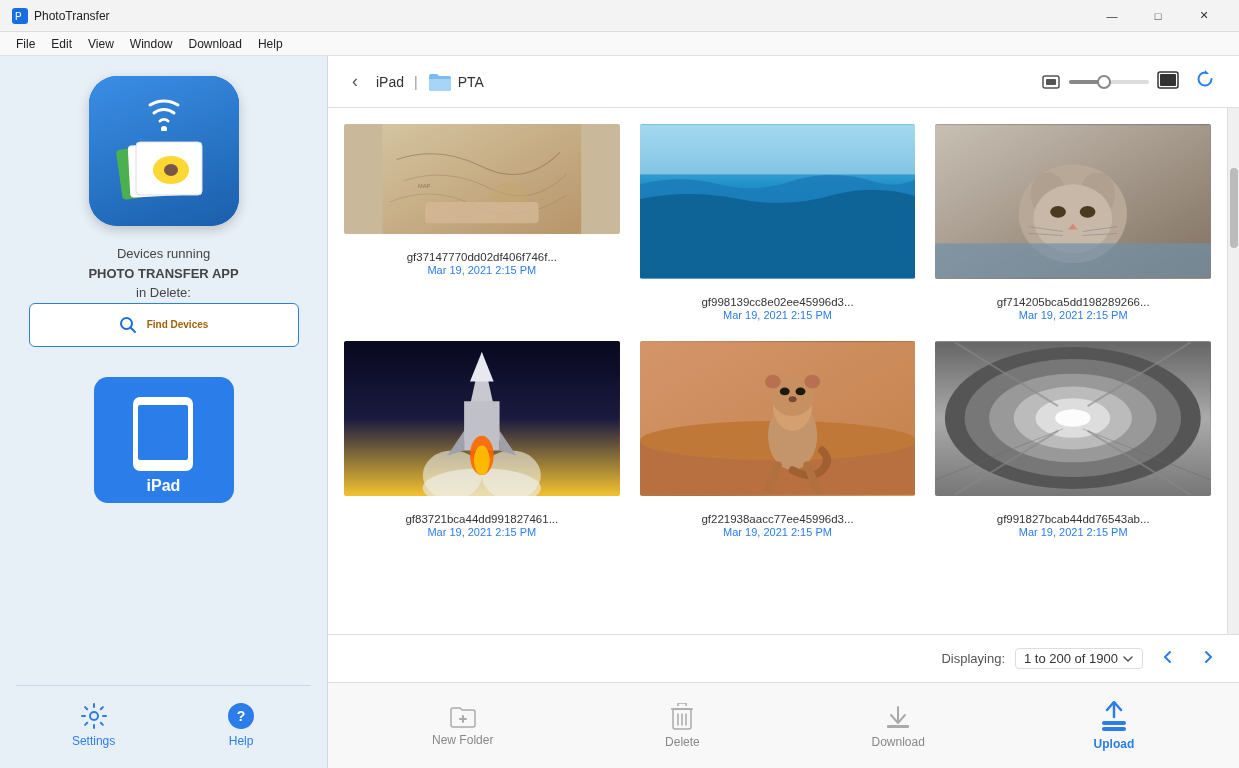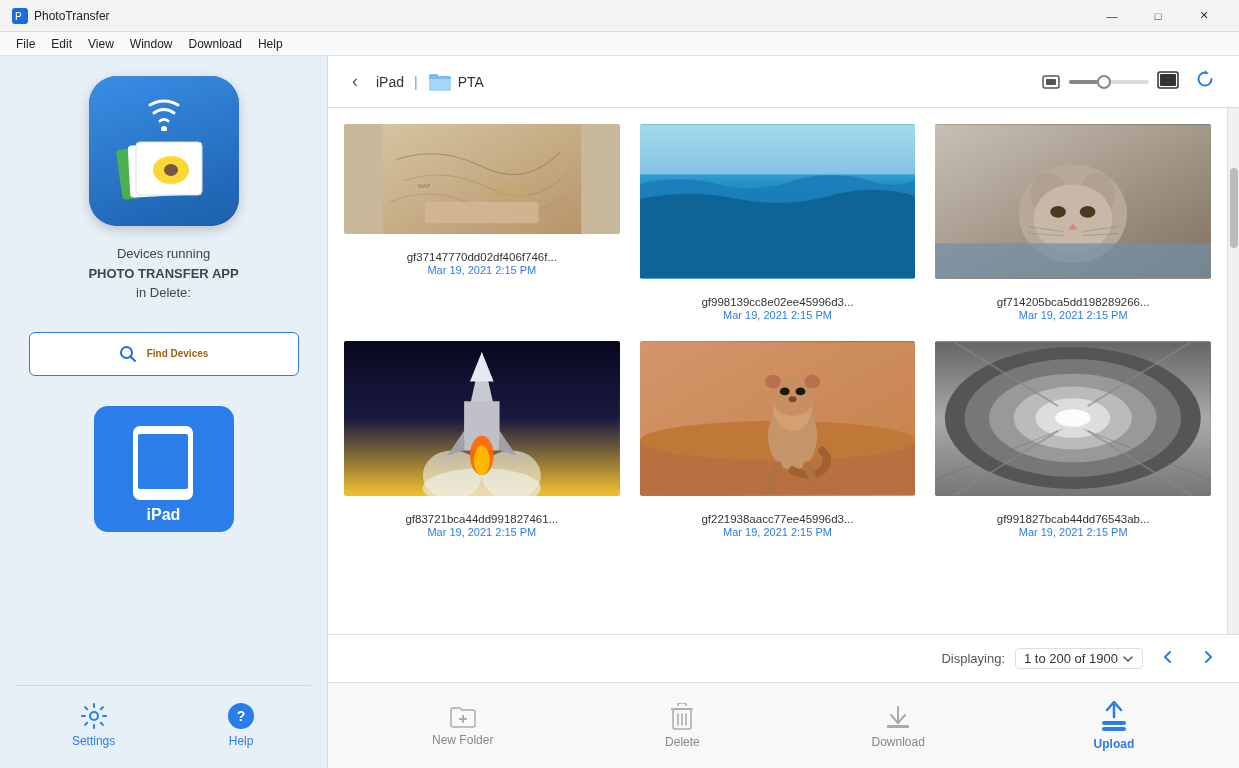--- a/index.html
+++ b/index.html
@@ -81,21 +81,21 @@
       justify-content: center;
       flex-direction: column;
       position: relative;
     }
 
     .sidebar-desc {
       text-align: center;
       font-size: 13px;
       color: #444;
       line-height: 1.5;
-      margin-bottom: 29px;
+      margin-bottom: 0;
     }
     .sidebar-desc strong { font-weight: 700; }
 
     .find-devices-btn {
       width: 270px;
       height: 44px;
       background: white;
       border: 1.5px solid #2b7de9;
       border-radius: 6px;
       display: flex;

